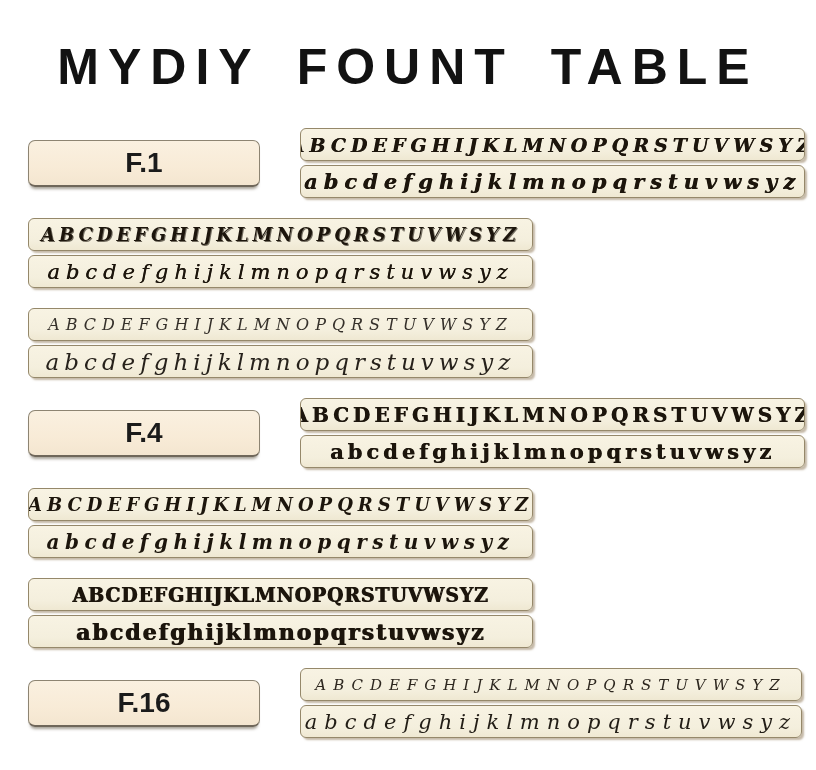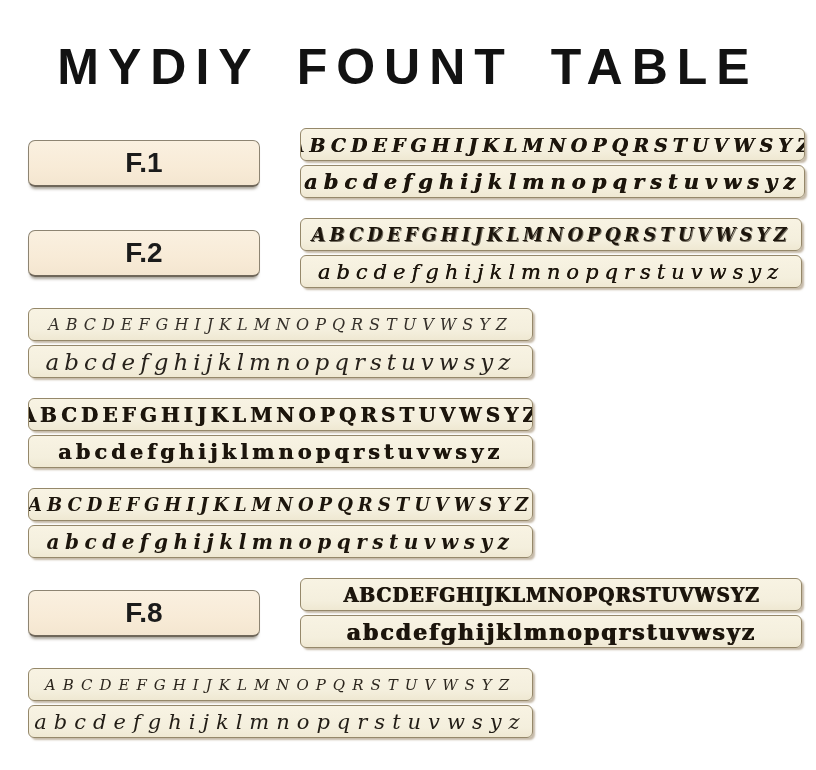--- a/index.html
+++ b/index.html
@@ -124,45 +124,45 @@
         <div class="strip upper">
             <span>ABCDEFGHIJKLMNOPQRSTUVWSYZ</span>
           </div>
         <div class="strip lower">
             <span>abcdefghijklmnopqrstuvwsyz</span>
           </div>
       </div>
     </div>
 
     <div class="row f2">
+      <div class="strips">
+        <div class="strip upper">
+            <span>ABCDEFGHIJKLMNOPQRSTUVWSYZ</span>
+          </div>
+        <div class="strip lower">
+            <span>abcdefghijklmnopqrstuvwsyz</span>
+          </div>
+      </div>
+    </div>
+
+    <div class="row f3">
+      <div class="strips">
+        <div class="strip upper">
+            <span>ABCDEFGHIJKLMNOPQRSTUVWSYZ</span>
+          </div>
+        <div class="strip lower">
+            <span>abcdefghijklmnopqrstuvwsyz</span>
+          </div>
+      </div>
+    </div>
+
+    <div class="row f4">
       <div class="stamp-button">
-        <span>F.2</span>
-      </div>
-      <div class="strips">
-        <div class="strip upper">
-            <span>ABCDEFGHIJKLMNOPQRSTUVWSYZ</span>
-          </div>
-        <div class="strip lower">
-            <span>abcdefghijklmnopqrstuvwsyz</span>
-          </div>
-      </div>
-    </div>
-
-    <div class="row f3">
-      <div class="strips">
-        <div class="strip upper">
-            <span>ABCDEFGHIJKLMNOPQRSTUVWSYZ</span>
-          </div>
-        <div class="strip lower">
-            <span>abcdefghijklmnopqrstuvwsyz</span>
-          </div>
-      </div>
-    </div>
-
-    <div class="row f4">
+        <span>F.4</span>
+      </div>
       <div class="strips">
         <div class="strip upper">
             <span>ABCDEFGHIJKLMNOPQRSTUVWSYZ</span>
           </div>
         <div class="strip lower">
             <span>abcdefghijklmnopqrstuvwsyz</span>
           </div>
       </div>
     </div>
 
@@ -171,34 +171,34 @@
         <div class="strip upper">
             <span>ABCDEFGHIJKLMNOPQRSTUVWSYZ</span>
           </div>
         <div class="strip lower">
             <span>abcdefghijklmnopqrstuvwsyz</span>
           </div>
       </div>
     </div>
 
     <div class="row f8">
+      <div class="strips">
+        <div class="strip upper">
+            <span>ABCDEFGHIJKLMNOPQRSTUVWSYZ</span>
+          </div>
+        <div class="strip lower">
+            <span>abcdefghijklmnopqrstuvwsyz</span>
+          </div>
+      </div>
+    </div>
+
+    <div class="row f16">
       <div class="stamp-button">
-        <span>F.8</span>
-      </div>
-      <div class="strips">
-        <div class="strip upper">
-            <span>ABCDEFGHIJKLMNOPQRSTUVWSYZ</span>
-          </div>
-        <div class="strip lower">
-            <span>abcdefghijklmnopqrstuvwsyz</span>
-          </div>
-      </div>
-    </div>
-
-    <div class="row f16">
+        <span>F.16</span>
+      </div>
       <div class="strips">
         <div class="strip upper">
             <span>ABCDEFGHIJKLMNOPQRSTUVWSYZ</span>
           </div>
         <div class="strip lower">
             <span>abcdefghijklmnopqrstuvwsyz</span>
           </div>
       </div>
     </div>
 

